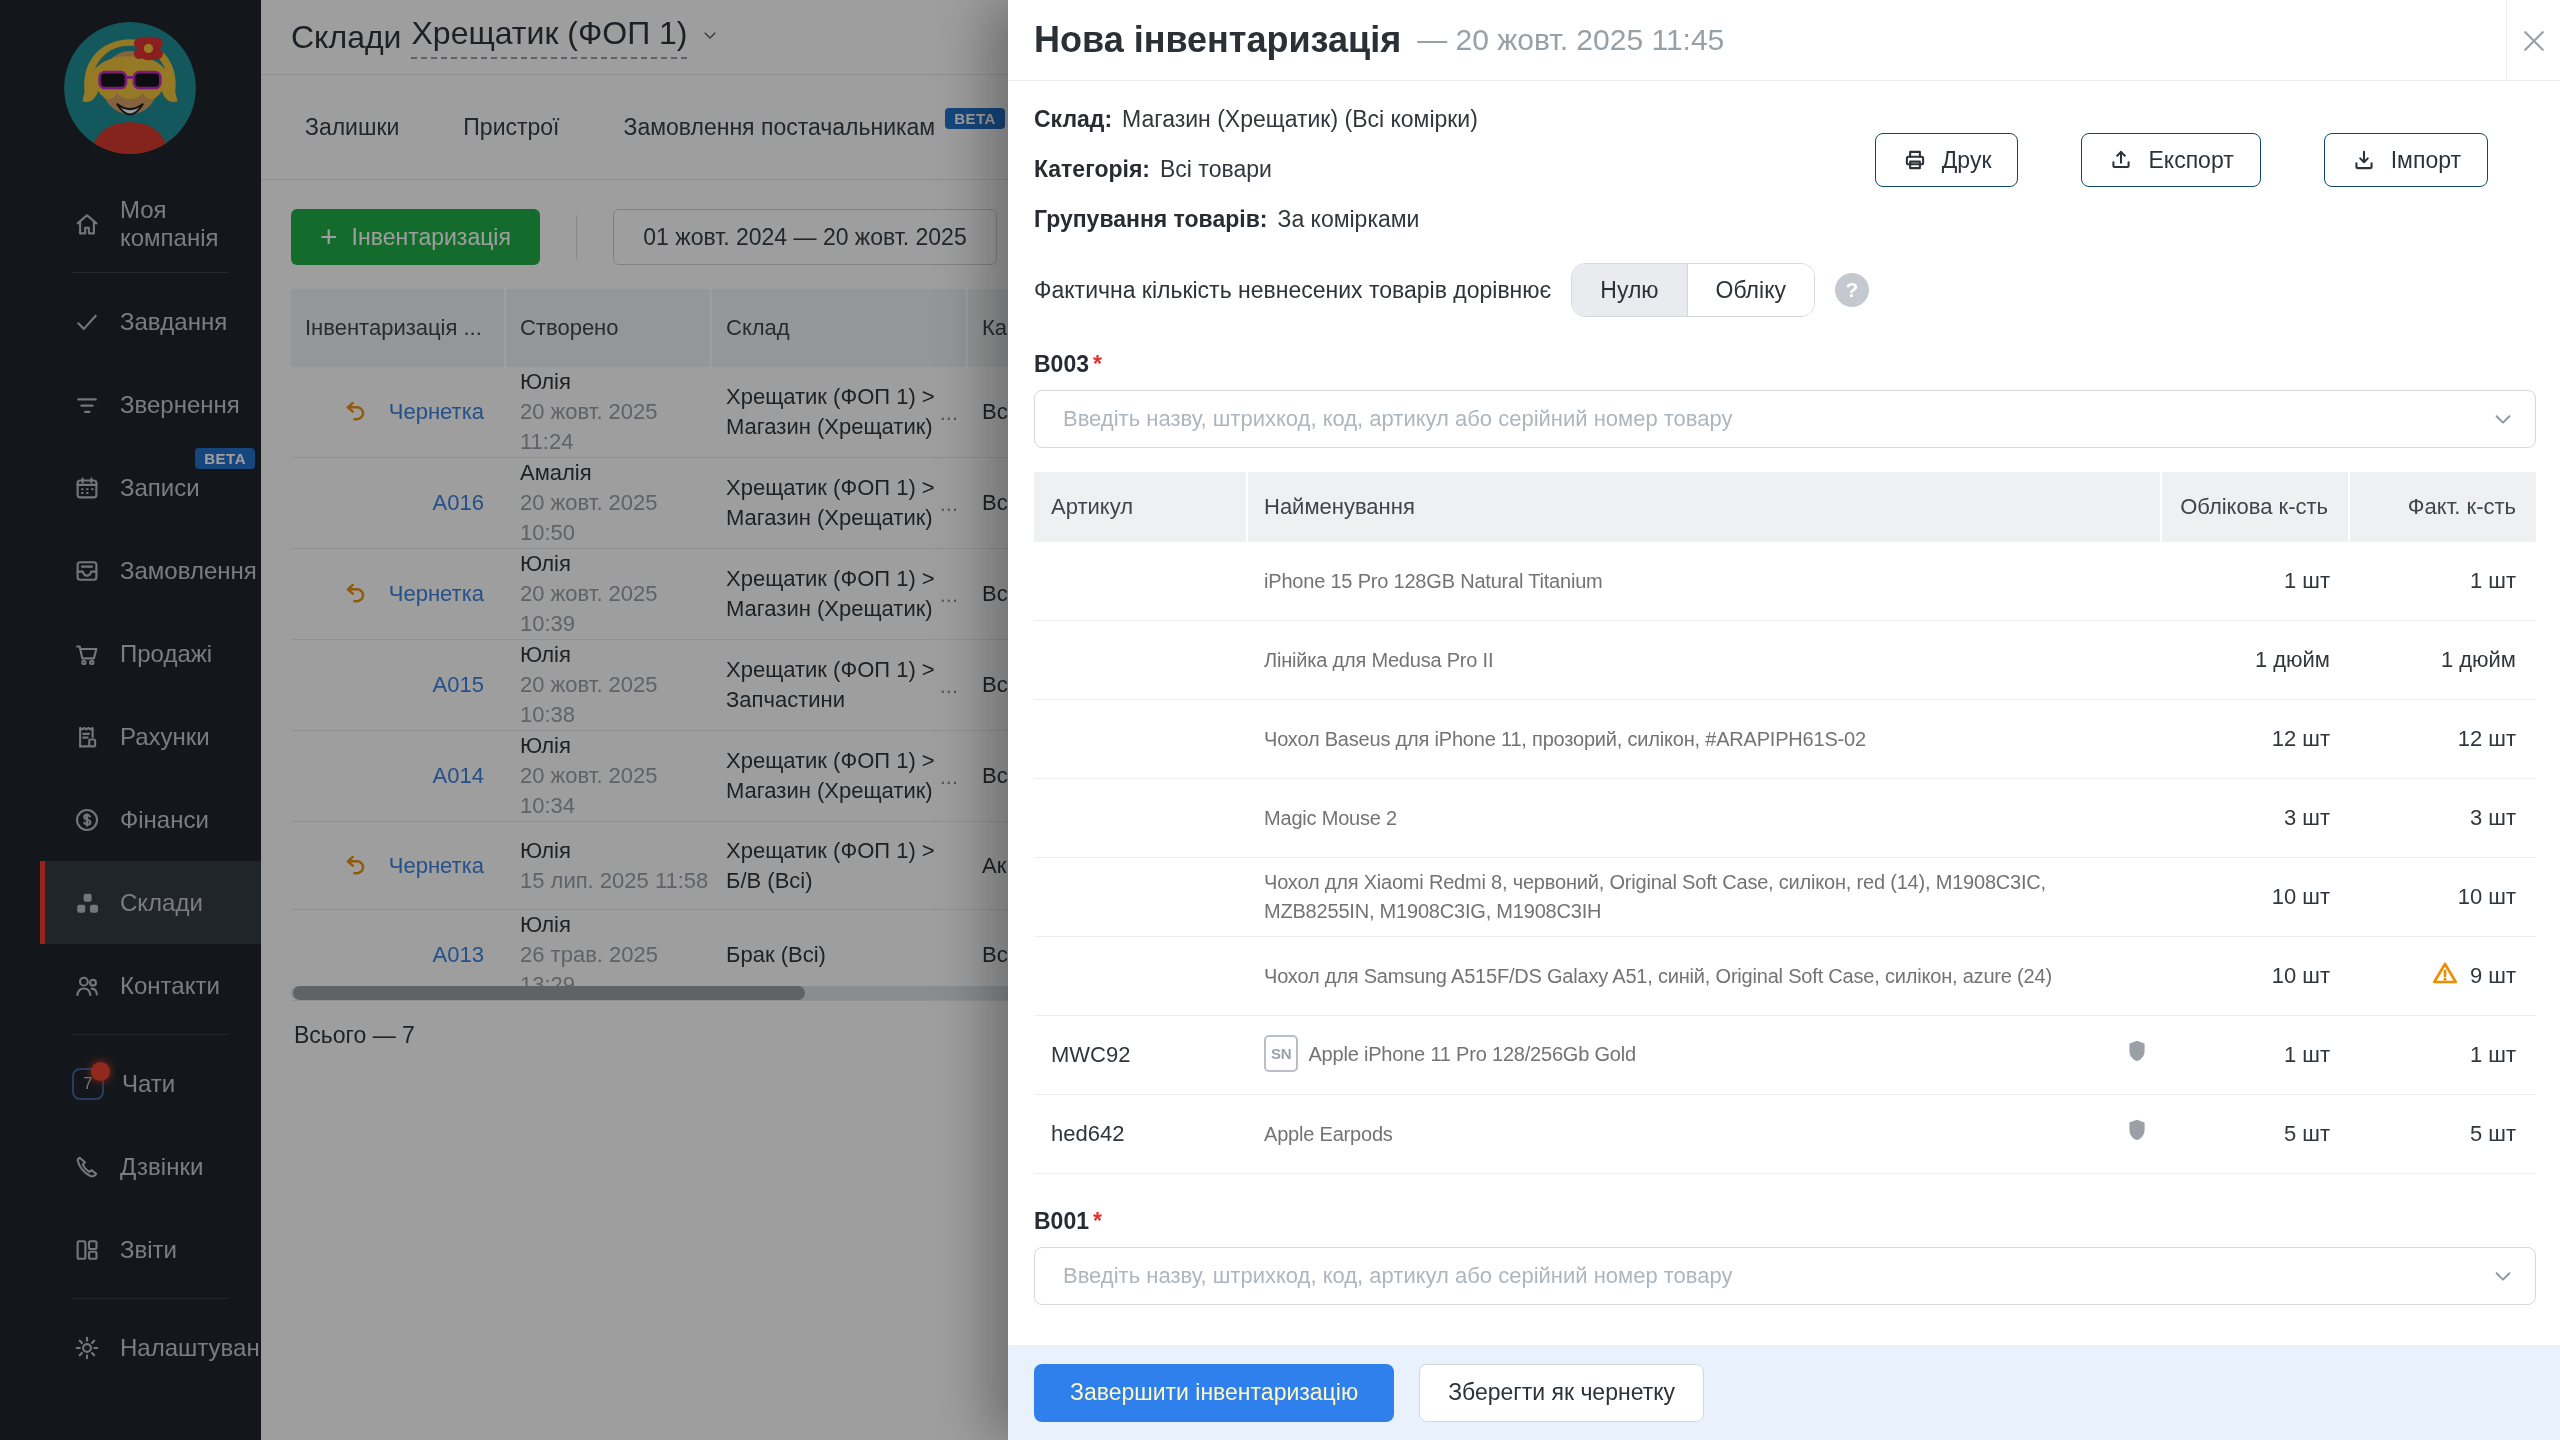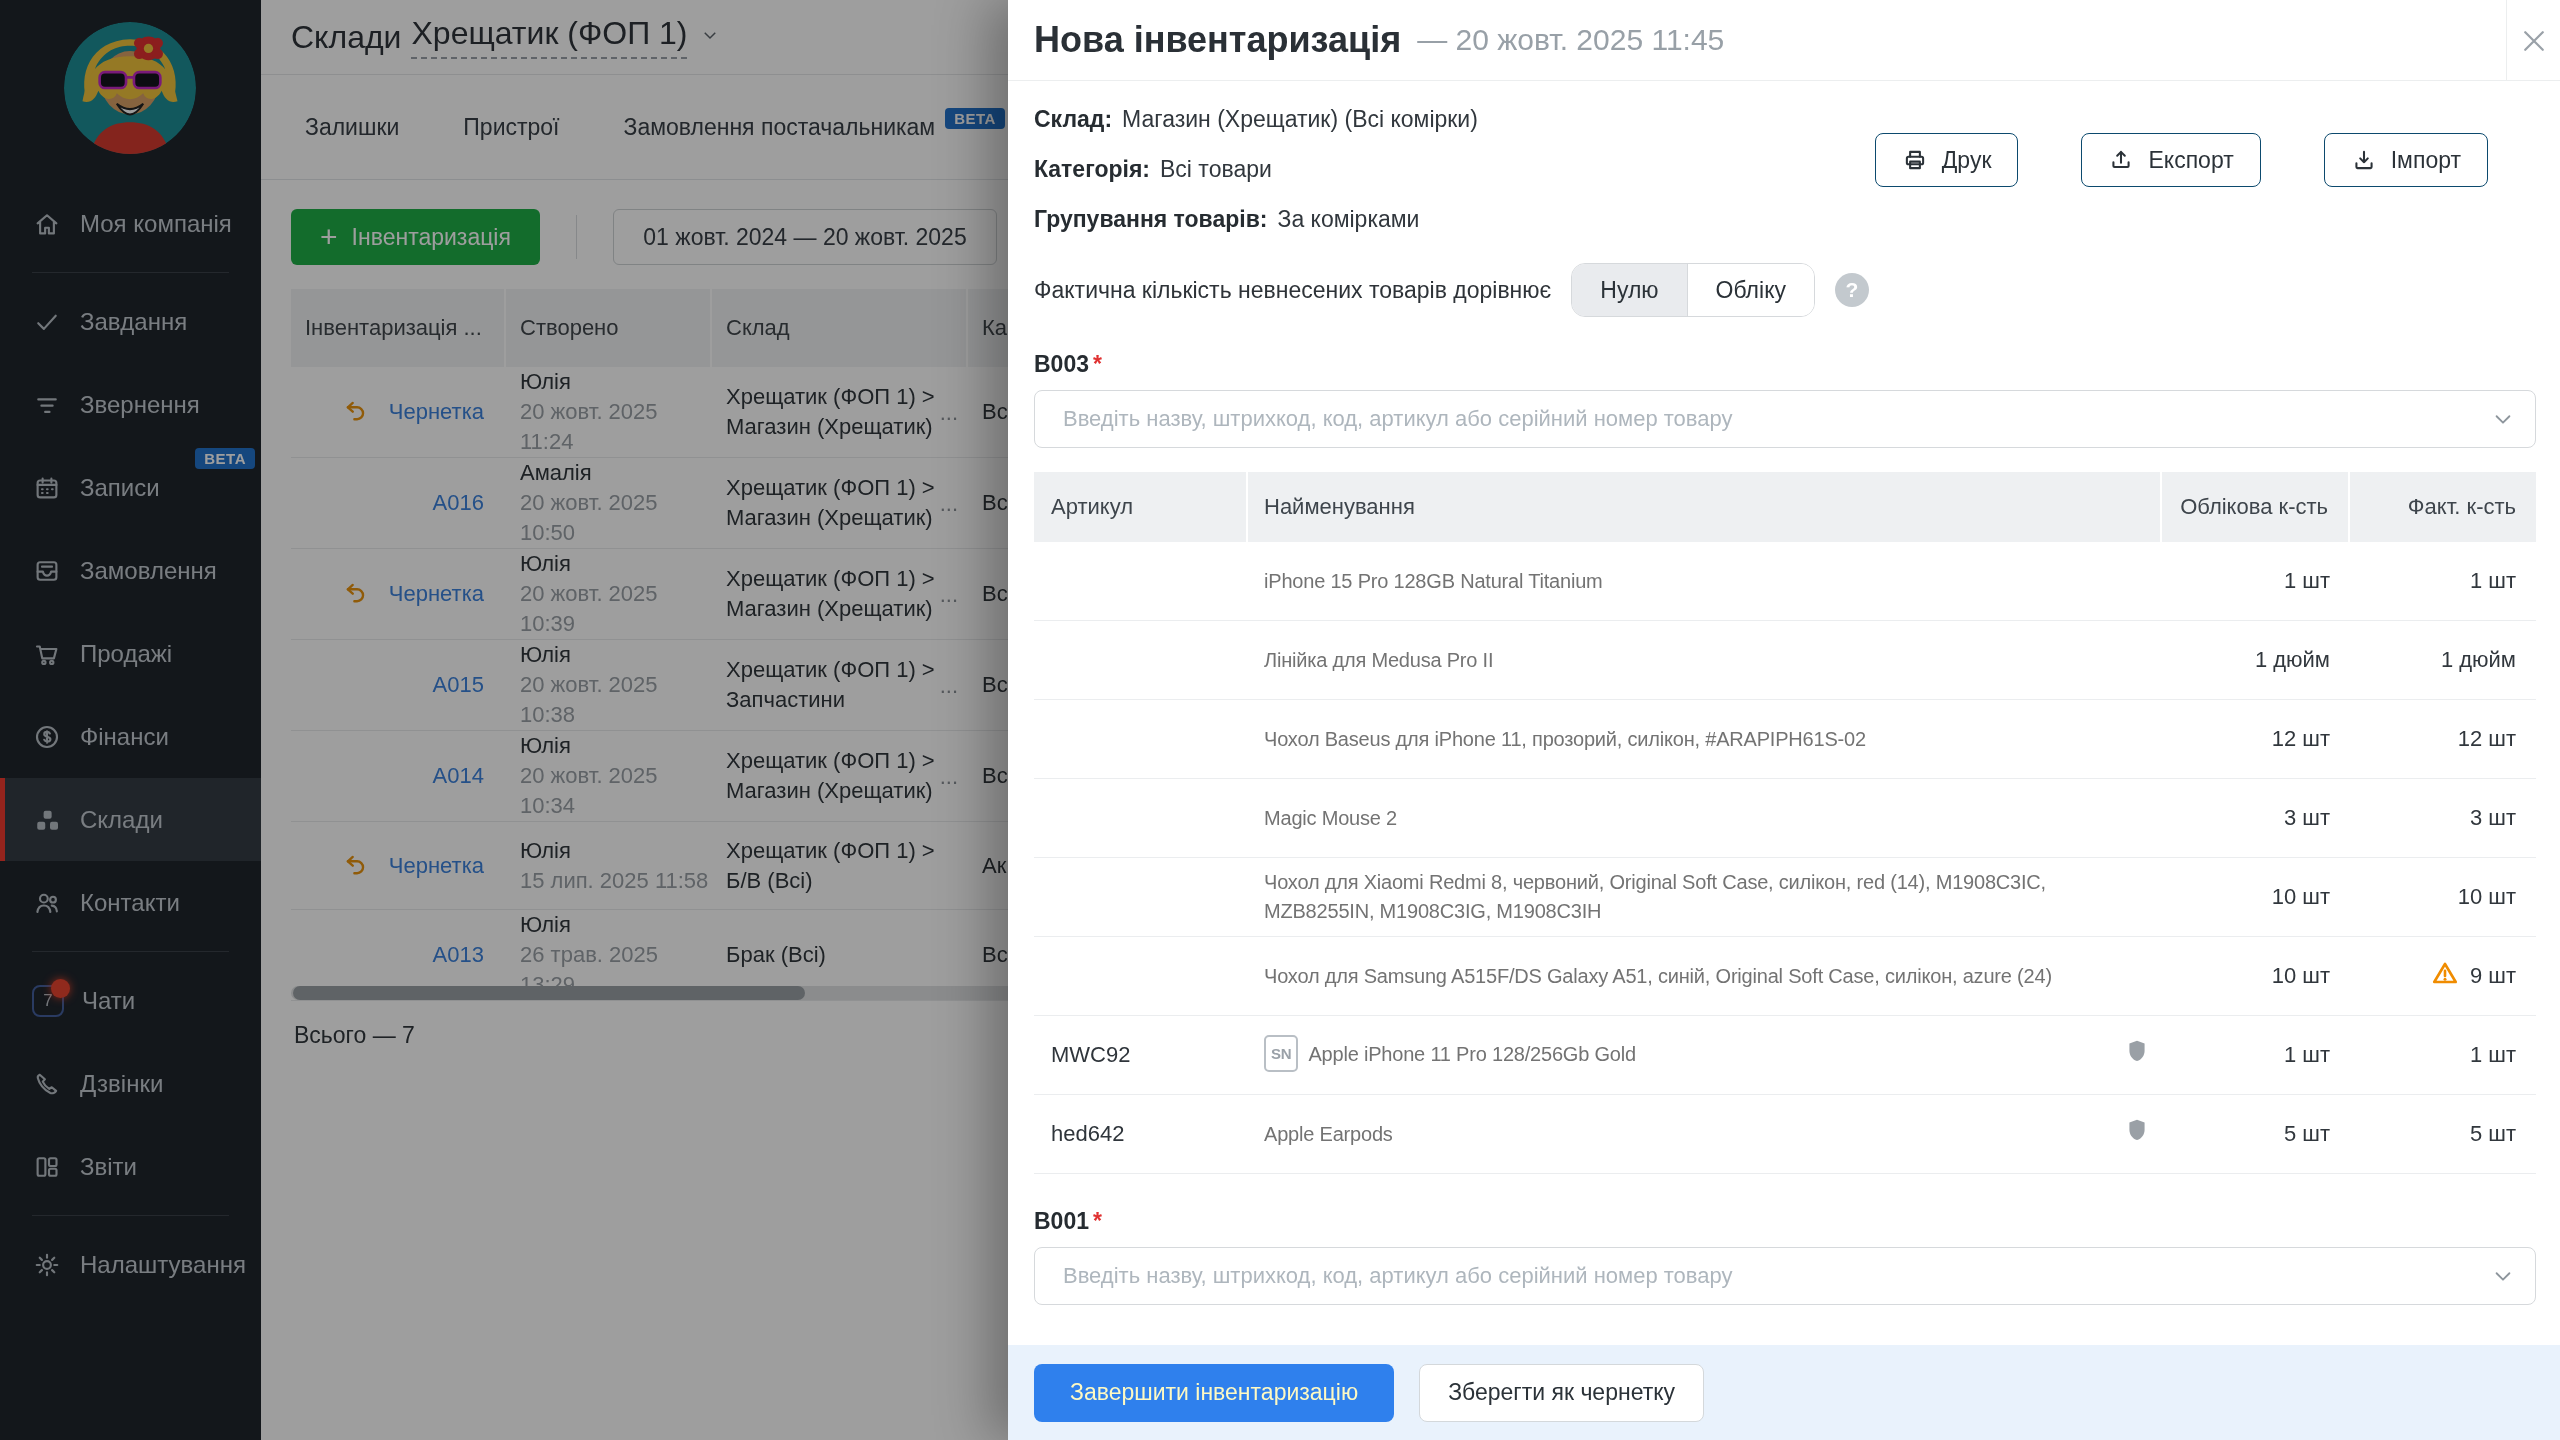--- a/index.html
+++ b/index.html
@@ -3,21 +3,21 @@
 <meta charset="utf-8">
 <style>
   html,body{margin:0;padding:0;background:#000;}
   *{box-sizing:border-box;}
   .screen{position:relative;width:2560px;height:1440px;overflow:hidden;
     font-family:"Liberation Sans","DejaVu Sans",sans-serif;background:#fff;}
 
   
   .sidebar{position:absolute;left:0;top:0;width:261px;height:1440px;background:#20262d;z-index:1;}
   .avatar{position:absolute;left:64px;top:22px;width:132px;height:132px;border-radius:50%;overflow:hidden;}
-  .nav{position:absolute;left:0;top:182px;width:261px;}
+  .nav{position:absolute;left:0;top:182px;width:261px;padding-left:40px;}
   .sn-item{position:relative;display:flex;align-items:center;height:83px;padding-left:32px;cursor:pointer;color:#c3cad1;}
   .sn-item.active{background:#343d45;box-shadow:inset 5px 0 0 #f03b30;}
   .sn-label{margin-left:18px;font-size:24px;color:#c3cad1;}
   .sn-div{height:1px;background:#3a4249;margin:7px 32px 7px 32px;}
   .icn{display:inline-flex;width:30px;height:30px;align-items:center;justify-content:center;flex:none;}
   .icn svg{width:30px;height:30px;stroke:#b9c0c7;fill:none;stroke-width:1.7;stroke-linecap:round;stroke-linejoin:round;}
   .icn svg .fil{fill:#b9c0c7;stroke:none;}
   .beta-badge{background:#2273cc;color:#fff;font-size:15px;font-weight:bold;letter-spacing:.5px;
     border-radius:4px;padding:3px 9px;line-height:1;}
   .beta-badge.side{position:absolute;right:6px;top:2px;}
@@ -197,20 +197,31 @@
               <path d="M4 6h2.2l2 9.5h9.3l2-7.5H7.2"></path>
               <circle cx="9.5" cy="18.7" r="1.3"></circle>
               <circle cx="15.8" cy="18.7" r="1.3"></circle>
             </svg>
           </span>
           <span class="sn-label">Продажі</span>
         </div>
         <div class="sn-item">
           <span class="icn ">
             <svg viewBox="0 0 24 24">
+              <path d="M6.5 19.5V4.8l1.6 1.1 1.7-1.1 1.7 1.1 1.7-1.1 1.7 1.1 1.6-1.1V12"></path>
+              <path d="M6.5 19.5h7"></path>
+              <path d="M9 9.5h4.5M9 12.5h3.5"></path>
+              <rect x="13.8" y="14" width="4.7" height="5.5" rx="1"></rect>
+            </svg>
+          </span>
+          <span class="sn-label">Рахунки</span>
+        </div>
+        <div class="sn-item">
+          <span class="icn ">
+            <svg viewBox="0 0 24 24">
               <circle cx="12" cy="12" r="8"></circle>
               <path d="M12 7.5v9M14.3 9.2c-.5-.9-1.3-1.3-2.3-1.3-1.3 0-2.2.7-2.2 1.8 0 2.6 4.9 1.5 4.9 4 0 1.2-1.1 1.9-2.4 1.9-1.1 0-2-.5-2.5-1.4"></path>
             </svg>
           </span>
           <span class="sn-label">Фінанси</span>
         </div>
         <div class="sn-item active">
           <span class="icn ">
             <svg viewBox="0 0 24 24">
               <rect class="fil" x="9.3" y="4.5" width="6.4" height="6.4" rx="1.6"></rect>

